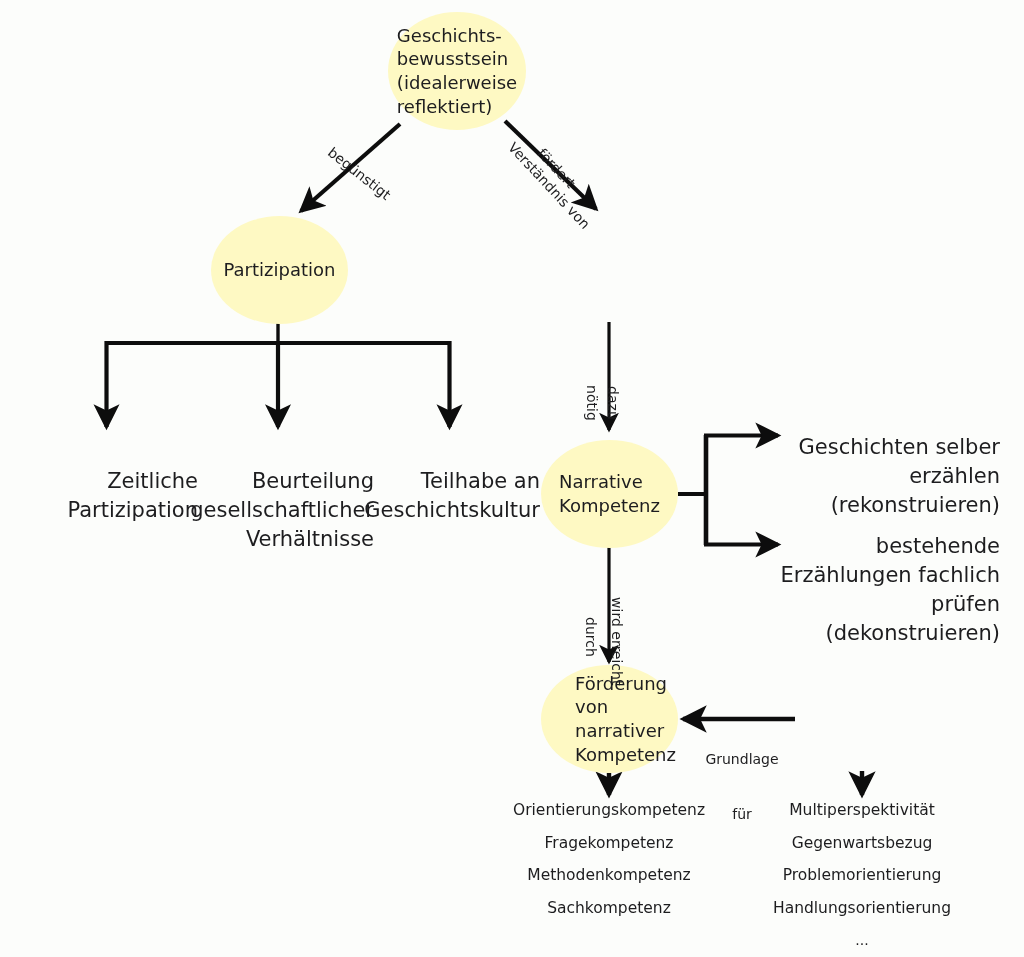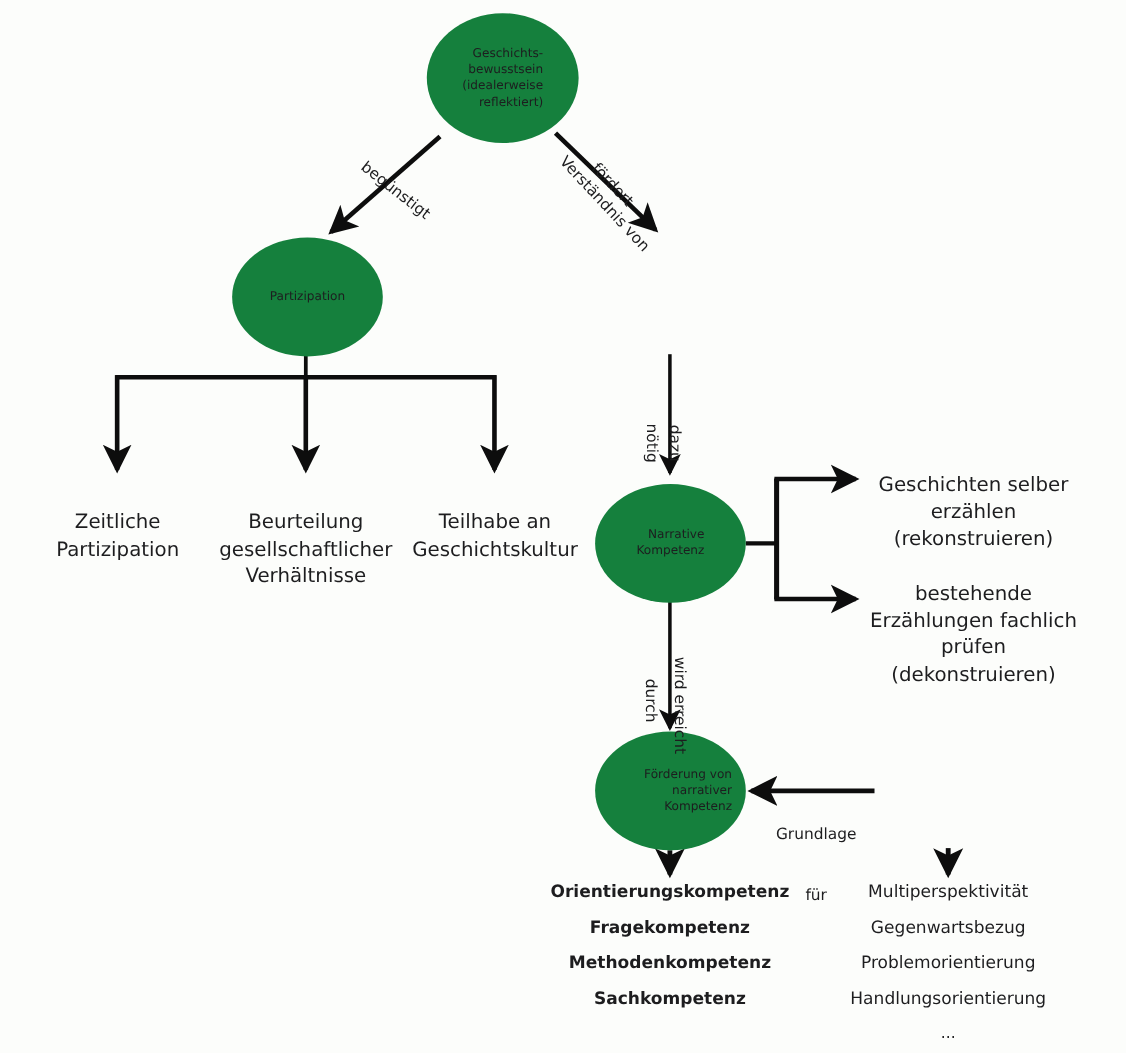--- a/index.html
+++ b/index.html
@@ -25,34 +25,34 @@
     top: 0;
     width: 1024px;
     height: 957px;
     pointer-events: none;
   }
   .node {
     position: absolute;
     display: flex;
     align-items: center;
     justify-content: center;
-    text-align: right;
+    text-align: left;
     border-radius: 50%;
-    background: #15803d;
+    background: #fef9c3;
     line-height: 1.32;
-    font-size: 11px;
+    font-size: 18px;
     color: #1d1d1f;
     box-sizing: border-box;
     padding: 4px 10px;
   }
   .leaf {
     position: absolute;
-    text-align: center;
+    text-align: right;
     line-height: 1.38;
-    font-size: 18px;
+    font-size: 21px;
     color: #1d1d1f;
   }
   .edge-label {
     position: absolute;
     font-size: 14px;
     line-height: 1.3;
     color: #1d1d1f;
     white-space: pre;
     text-align: center;
   }
@@ -186,21 +186,21 @@
 (rekonstruieren)</span>
   </div>
 
   <div class="leaf" style="left:770px; top:503px; width:230px; white-space:pre-line;">
     <span>bestehende
 Erzählungen fachlich
 prüfen
 (dekonstruieren)</span>
   </div>
 
-  <div class="list-col" style="left:489px; top:803px; width:240px;font-weight:bold;">
+  <div class="list-col" style="left:489px; top:803px; width:240px;">
     <div>Orientierungskompetenz</div>
     <div>Fragekompetenz</div>
     <div>Methodenkompetenz</div>
     <div>Sachkompetenz</div>
   </div>
 
   <div class="list-col" style="left:742px; top:803px; width:240px;">
     <div>Multiperspektivität</div>
     <div>Gegenwartsbezug</div>
     <div>Problemorientierung</div>

